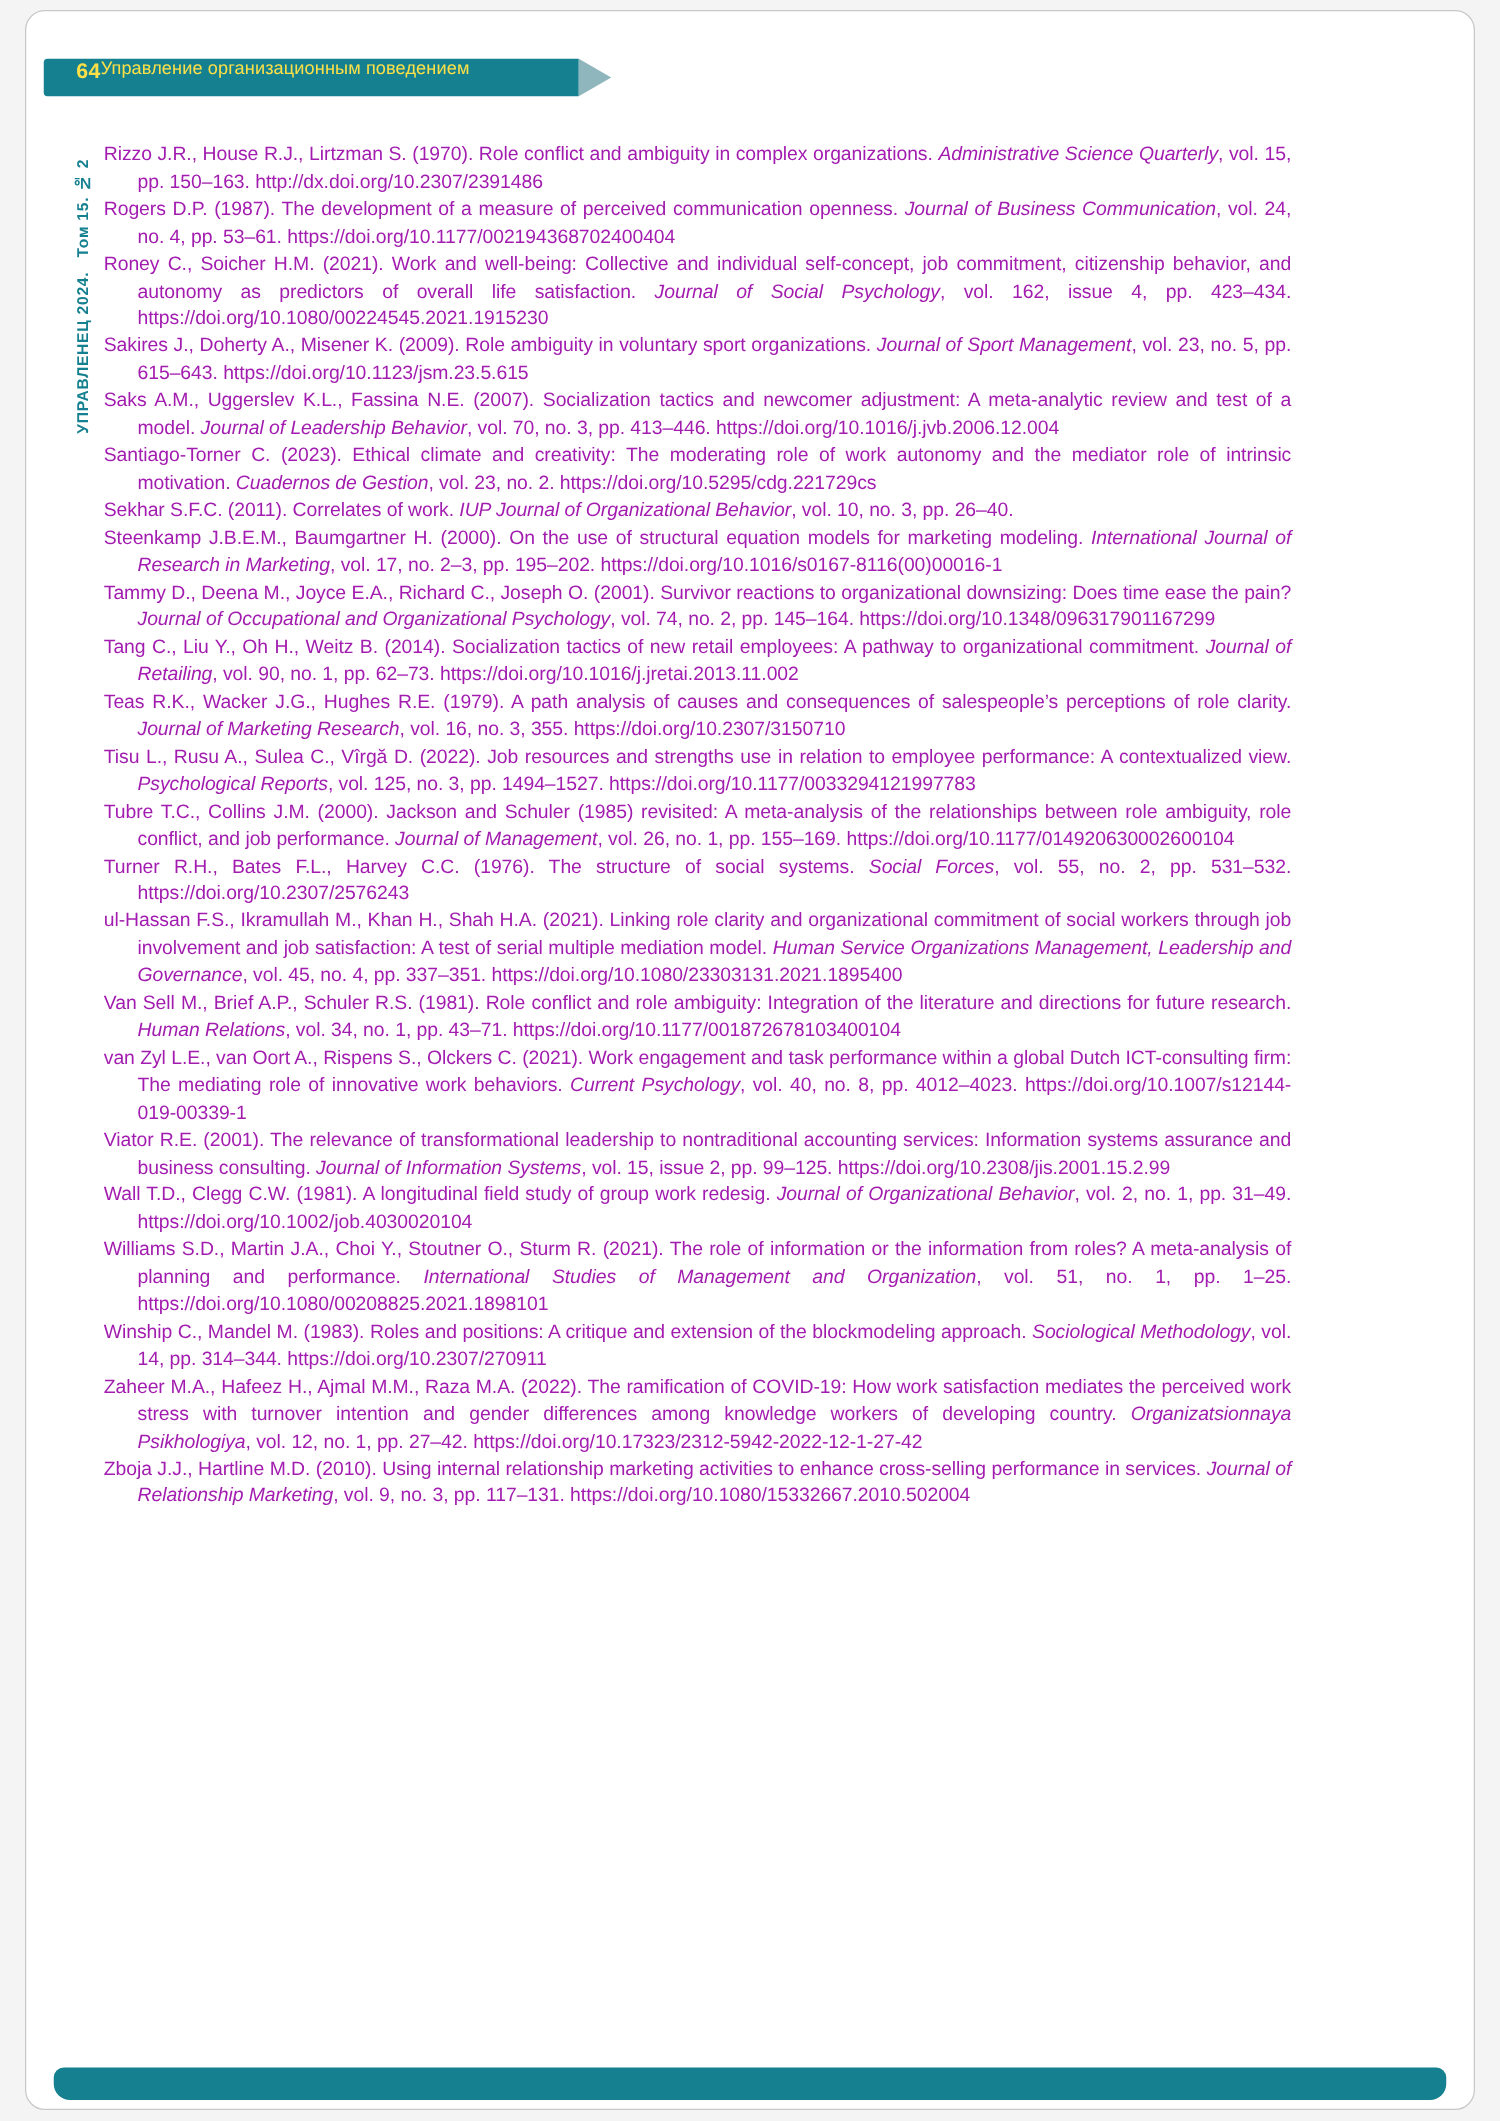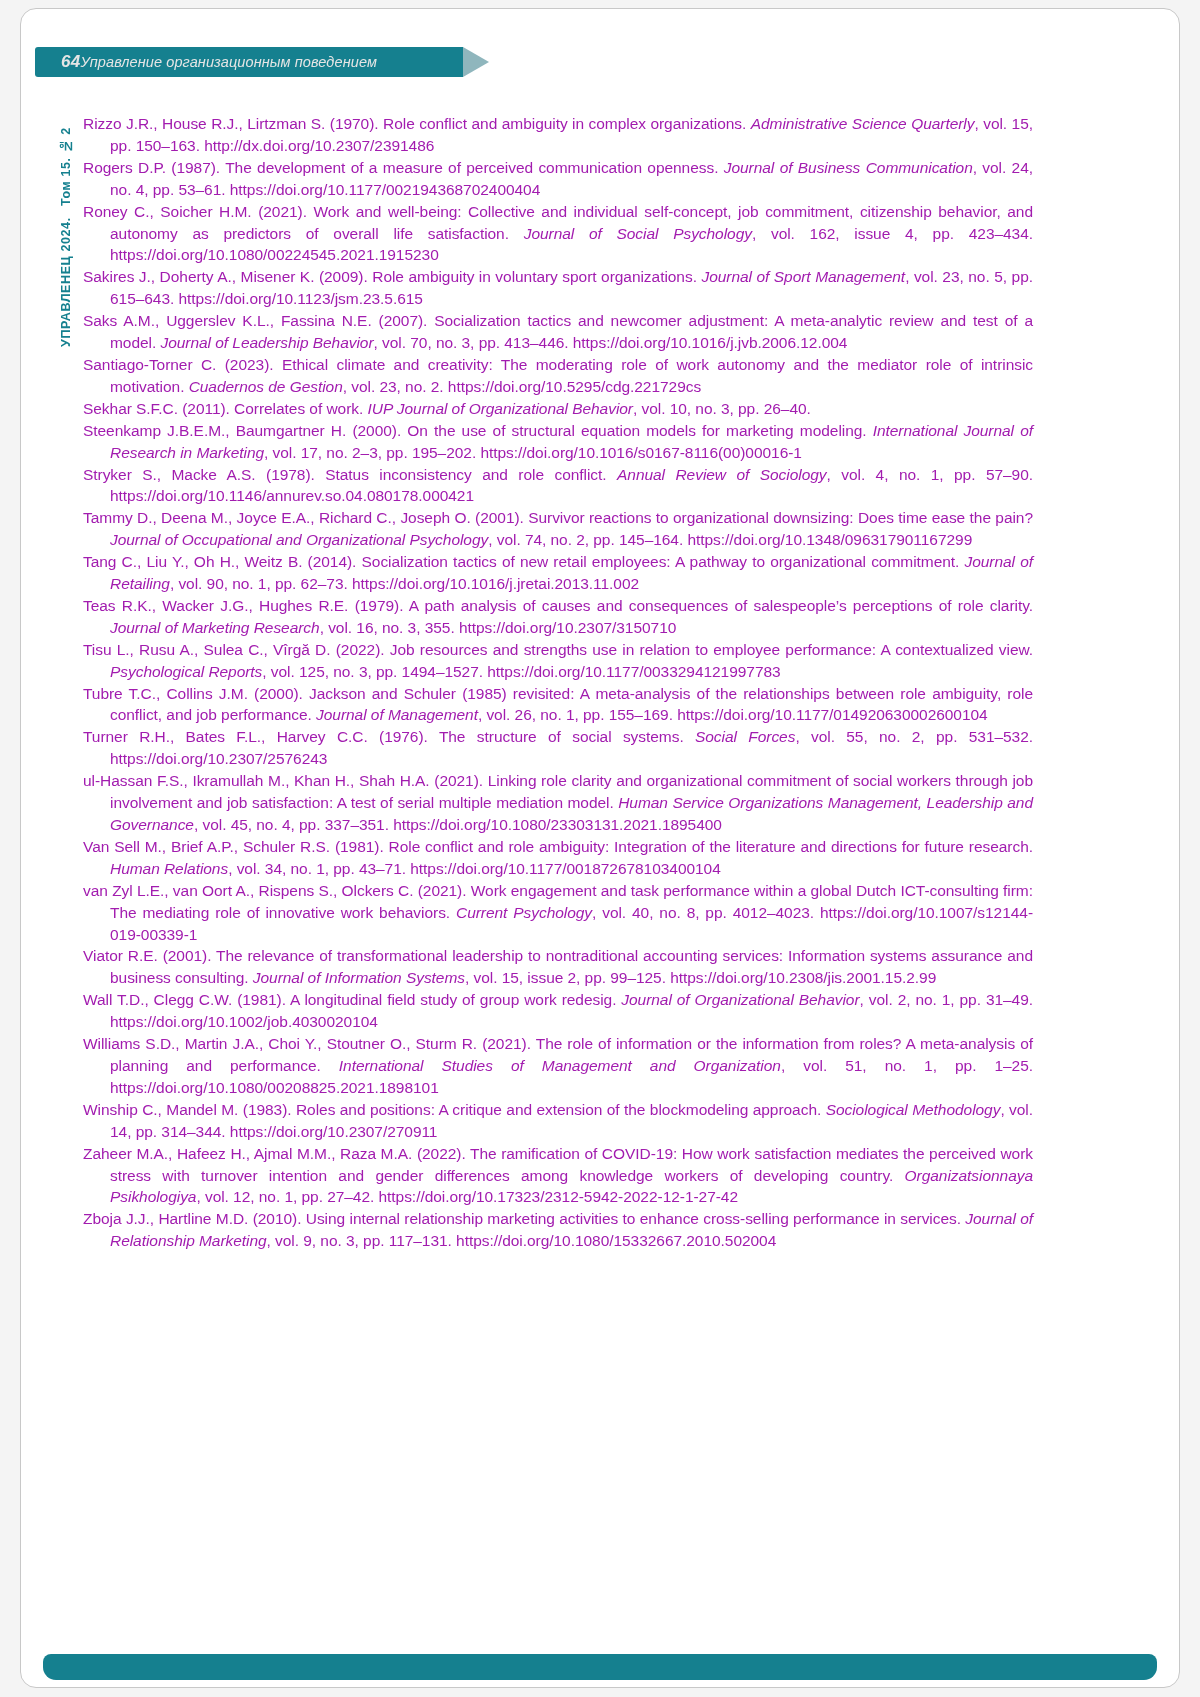--- a/index.html
+++ b/index.html
@@ -19,25 +19,23 @@
     overflow: hidden;
   }
   
   .header-bar {
     position: absolute;
     left: 14px;
     top: 38px;
     width: 428px;
     height: 30px;
     background: var(--accent, #15808F);
-    color: #e5e5e5;
+    color: #fde047;
     display: flex;
-    align-items: center;
     border-radius: 3px 0 0 3px;
-    font-style: italic;
   }
   .page-num {
     font-weight: bold;
     font-size: 17px;
     margin-left: 26px;
     letter-spacing: 0.3px;
   }
   .running-head {
     font-size: 14.5px;
     letter-spacing: 0.1px;
@@ -115,21 +113,20 @@
 
   <div class="refs">
       <p class="ref"><span>Rizzo J.R., House R.J., Lirtzman S. (1970). Role conflict and ambiguity in complex organizations. </span><em>Administrative Science Quarterly</em><span>, vol. 15, pp. 150–163. http://dx.doi.org/10.2307/2391486</span></p>
       <p class="ref"><span>Rogers D.P. (1987). The development of a measure of perceived communication openness. </span><em>Journal of Business Communication</em><span>, vol. 24, no. 4, pp. 53–61. https://doi.org/10.1177/002194368702400404</span></p>
       <p class="ref"><span>Roney C., Soicher H.M. (2021). Work and well-being: Collective and individual self-concept, job commitment, citizenship behavior, and autonomy as predictors of overall life satisfaction. </span><em>Journal of Social Psychology</em><span>, vol. 162, issue 4, pp. 423–434. https://doi.org/10.1080/00224545.2021.1915230</span></p>
       <p class="ref"><span>Sakires J., Doherty A., Misener K. (2009). Role ambiguity in voluntary sport organizations. </span><em>Journal of Sport Management</em><span>, vol. 23, no. 5, pp. 615–643. https://doi.org/10.1123/jsm.23.5.615</span></p>
       <p class="ref"><span>Saks A.M., Uggerslev K.L., Fassina N.E. (2007). Socialization tactics and newcomer adjustment: A meta-analytic review and test of a model. </span><em>Journal of Leadership Behavior</em><span>, vol. 70, no. 3, pp. 413–446. https://doi.org/10.1016/j.jvb.2006.12.004</span></p>
       <p class="ref"><span>Santiago-Torner C. (2023). Ethical climate and creativity: The moderating role of work autonomy and the mediator role of intrinsic motivation. </span><em>Cuadernos de Gestion</em><span>, vol. 23, no. 2. https://doi.org/10.5295/cdg.221729cs</span></p>
       <p class="ref"><span>Sekhar S.F.C. (2011). Correlates of work. </span><em>IUP Journal of Organizational Behavior</em><span>, vol. 10, no. 3, pp. 26–40.</span></p>
       <p class="ref"><span>Steenkamp J.B.E.M., Baumgartner H. (2000). On the use of structural equation models for marketing modeling. </span><em>International Journal of Research in Marketing</em><span>, vol. 17, no. 2–3, pp. 195–202. https://doi.org/10.1016/s0167-8116(00)00016-1</span></p>
-      <p class="ref"><span>Stryker S., Macke A.S. (1978). Status inconsistency and role conflict. </span><em>Annual Review of Sociology</em><span>, vol. 4, no. 1, pp. 57–90. https://doi.org/10.1146/annurev.so.04.080178.000421</span></p>
       <p class="ref"><span>Tammy D., Deena M., Joyce E.A., Richard C., Joseph O. (2001). Survivor reactions to organizational downsizing: Does time ease the pain? </span><em>Journal of Occupational and Organizational Psychology</em><span>, vol. 74, no. 2, pp. 145–164. https://doi.org/10.1348/096317901167299</span></p>
       <p class="ref"><span>Tang C., Liu Y., Oh H., Weitz B. (2014). Socialization tactics of new retail employees: A pathway to organizational commitment. </span><em>Journal of Retailing</em><span>, vol. 90, no. 1, pp. 62–73. https://doi.org/10.1016/j.jretai.2013.11.002</span></p>
       <p class="ref"><span>Teas R.K., Wacker J.G., Hughes R.E. (1979). A path analysis of causes and consequences of salespeople’s perceptions of role clarity. </span><em>Journal of Marketing Research</em><span>, vol. 16, no. 3, 355. https://doi.org/10.2307/3150710</span></p>
       <p class="ref"><span>Tisu L., Rusu A., Sulea C., Vîrgă D. (2022). Job resources and strengths use in relation to employee performance: A contextualized view. </span><em>Psychological Reports</em><span>, vol. 125, no. 3, pp. 1494–1527. https://doi.org/10.1177/0033294121997783</span></p>
       <p class="ref"><span>Tubre T.C., Collins J.M. (2000). Jackson and Schuler (1985) revisited: A meta-analysis of the relationships between role ambiguity, role conflict, and job performance. </span><em>Journal of Management</em><span>, vol. 26, no. 1, pp. 155–169. https://doi.org/10.1177/014920630002600104</span></p>
       <p class="ref"><span>Turner R.H., Bates F.L., Harvey C.C. (1976). The structure of social systems. </span><em>Social Forces</em><span>, vol. 55, no. 2, pp. 531–532. https://doi.org/10.2307/2576243</span></p>
       <p class="ref"><span>ul-Hassan F.S., Ikramullah M., Khan H., Shah H.A. (2021). Linking role clarity and organizational commitment of social workers through job involvement and job satisfaction: A test of serial multiple mediation model. </span><em>Human Service Organizations Management, Leadership and Governance</em><span>, vol. 45, no. 4, pp. 337–351. https://doi.org/10.1080/23303131.2021.1895400</span></p>
       <p class="ref"><span>Van Sell M., Brief A.P., Schuler R.S. (1981). Role conflict and role ambiguity: Integration of the literature and directions for future research. </span><em>Human Relations</em><span>, vol. 34, no. 1, pp. 43–71. https://doi.org/10.1177/001872678103400104</span></p>
       <p class="ref"><span>van Zyl L.E., van Oort A., Rispens S., Olckers C. (2021). Work engagement and task performance within a global Dutch ICT-consulting firm: The mediating role of innovative work behaviors. </span><em>Current Psychology</em><span>, vol. 40, no. 8, pp. 4012–4023. https://doi.org/10.1007/s12144-019-00339-1</span></p>
       <p class="ref"><span>Viator R.E. (2001). The relevance of transformational leadership to nontraditional accounting services: Information systems assurance and business consulting. </span><em>Journal of Information Systems</em><span>, vol. 15, issue 2, pp. 99–125. https://doi.org/10.2308/jis.2001.15.2.99</span></p>

